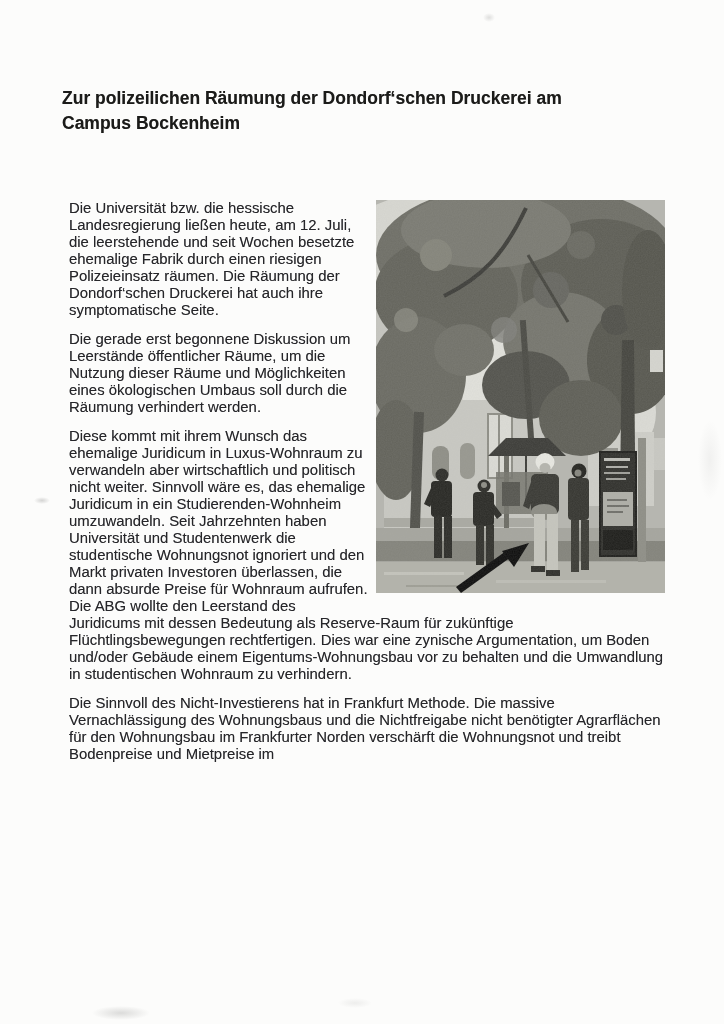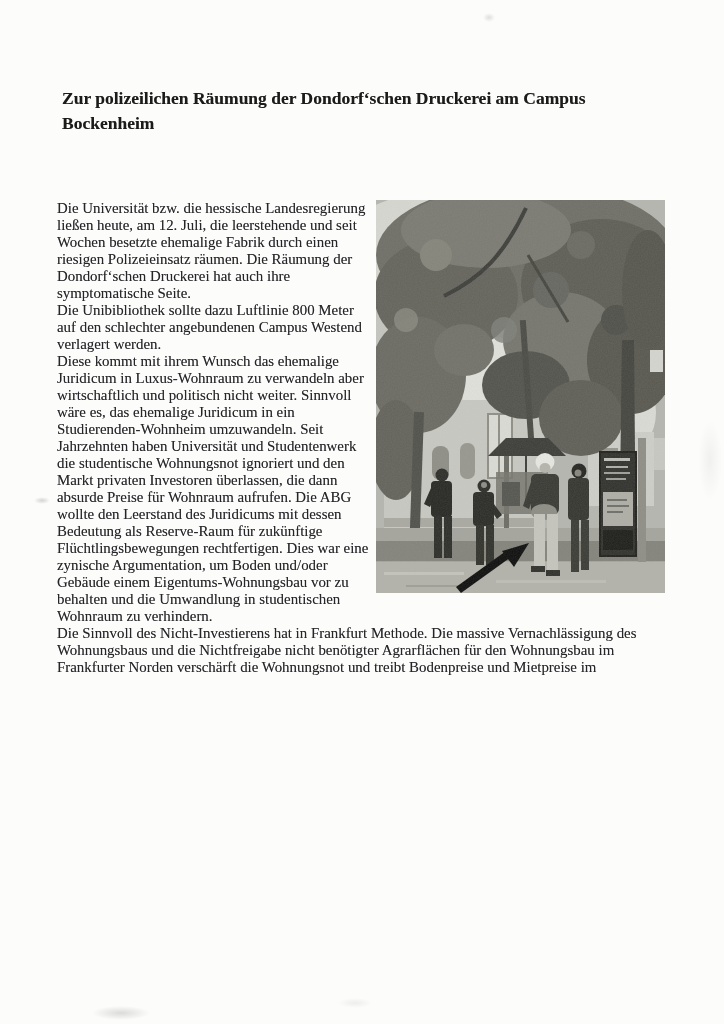--- a/index.html
+++ b/index.html
@@ -2,41 +2,41 @@
 <html lang="de"><head>
 <meta charset="utf-8">
 <style>
   html,body{margin:0;padding:0;background:#9a9a9a;}
   .page{
     position:relative;
     width:724px;height:1024px;
     margin:0 auto;
     background:#fcfcfb;
     overflow:hidden;
-    font-family:Liberation Serif, serif;
+    font-family:Liberation Sans, sans-serif;
     color:#222220;
   }
   .headline{
     margin:86px 40px 0 62px;
     max-width:545px;
     font-size:17.5px;
     line-height:25px;
     font-weight:700;
     color:#1b1b19;
     text-shadow:0 0 .5px rgba(20,20,20,.45);
   }
   .article{
     margin:64px 40px 0 57px;
     width:627px;
     font-size:14.9px;
     line-height:17px;
     color:#26262a;
     text-shadow:0 0 .4px rgba(30,30,30,.4);
   }
-  .article p{margin:0;padding:0;}
+  .article p{margin:12px;padding:0;}
   .photo{
     float:right;
     width:289px;height:393px;
     margin:0 19px 12px 6px;
     padding:0;
   }
   .photo svg{display:block;width:289px;height:393px;}
   
   .smudge{position:absolute;border-radius:50%;pointer-events:none;}
   .smudge-a{left:483px;top:13px;width:12px;height:9px;background:radial-gradient(closest-side,rgba(120,120,118,.22),rgba(120,120,118,0));}
@@ -186,21 +186,21 @@
         <g>
           <polygon points="80,387 130,351 135,357 85,393" fill="#0c0c0c"></polygon>
           <polygon points="153,343 126,351 138,367" fill="#0c0c0c"></polygon>
         </g>
 
         <rect x="0" y="0" width="289" height="393" filter="url(#grain)"></rect>
       </svg>
     </figure>
 
     <p>Die Universität bzw. die hessische Landesregierung ließen heute, am 12. Juli, die leerstehende und seit Wochen besetzte ehemalige Fabrik durch einen riesigen Polizeieinsatz räumen. Die Räumung der Dondorf‘schen Druckerei hat auch ihre symptomatische Seite.</p>
-    <p>Die Unibibliothek sollte dazu Luftlinie 800 Meter auf den schlechter angebundenen Campus Westend verlagert werden.</p>
+    <p>Die gerade erst begonnene Diskussion um Leerstände öffentlicher Räume, um die Nutzung dieser Räume und Möglichkeiten eines ökologischen Umbaus soll durch die Räumung verhindert werden.</p>
     <p>Diese kommt mit ihrem Wunsch das ehemalige Juridicum in Luxus-Wohnraum zu verwandeln aber wirtschaftlich und politisch nicht weiter. Sinnvoll wäre es, das ehemalige Juridicum in ein Studierenden-Wohnheim umzuwandeln. Seit Jahrzehnten haben Universität und Studentenwerk die studentische Wohnungsnot ignoriert und den Markt privaten Investoren überlassen, die dann absurde Preise für Wohnraum aufrufen. Die ABG wollte den Leerstand des Juridicums mit dessen Bedeutung als Reserve-Raum für zukünftige Flüchtlingsbewegungen rechtfertigen. Dies war eine zynische Argumentation, um Boden und/oder Gebäude einem Eigentums-Wohnungsbau vor zu behalten und die Umwandlung in studentischen Wohnraum zu verhindern.</p>
     <p>Die Sinnvoll des Nicht-Investierens hat in Frankfurt Methode. Die massive Vernachlässigung des Wohnungsbaus und die Nichtfreigabe nicht benötigter Agrarflächen für den Wohnungsbau im Frankfurter Norden verschärft die Wohnungsnot und treibt Bodenpreise und Mietpreise im</p>
   </div>
 
   <div class="smudge smudge-a"></div>
   <div class="smudge smudge-b"></div>
   <div class="smudge smudge-c"></div>
   <div class="smudge smudge-d"></div>
   <div class="smudge smudge-e"></div>
 

